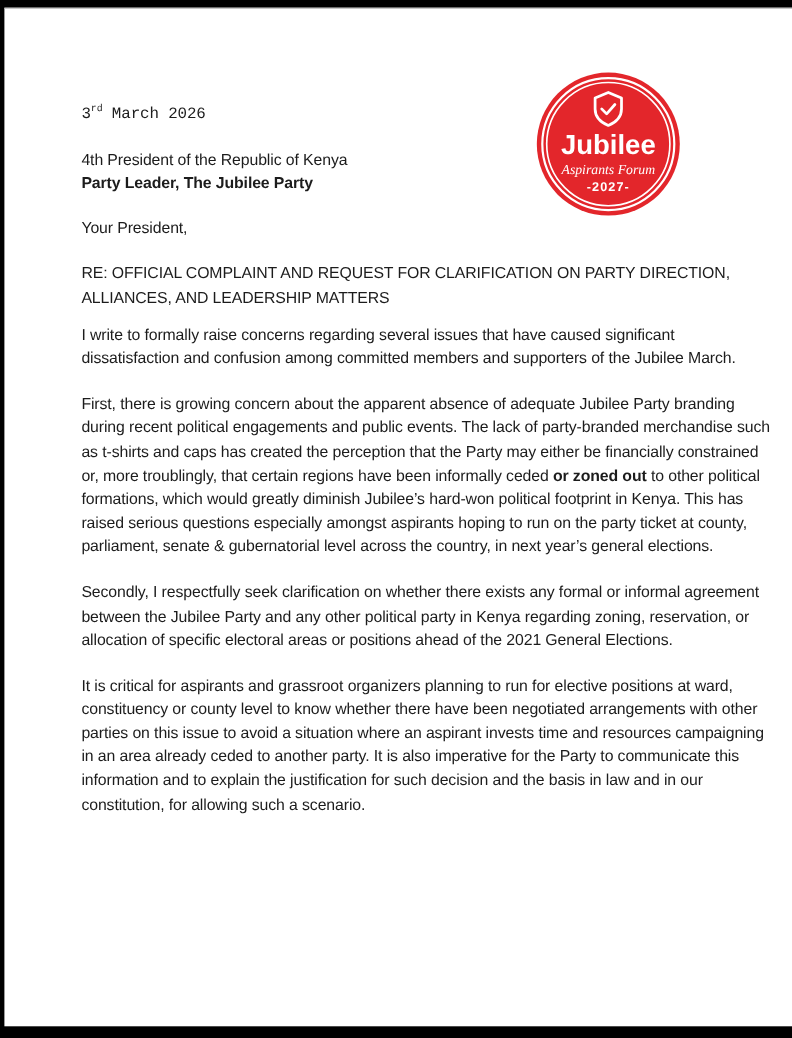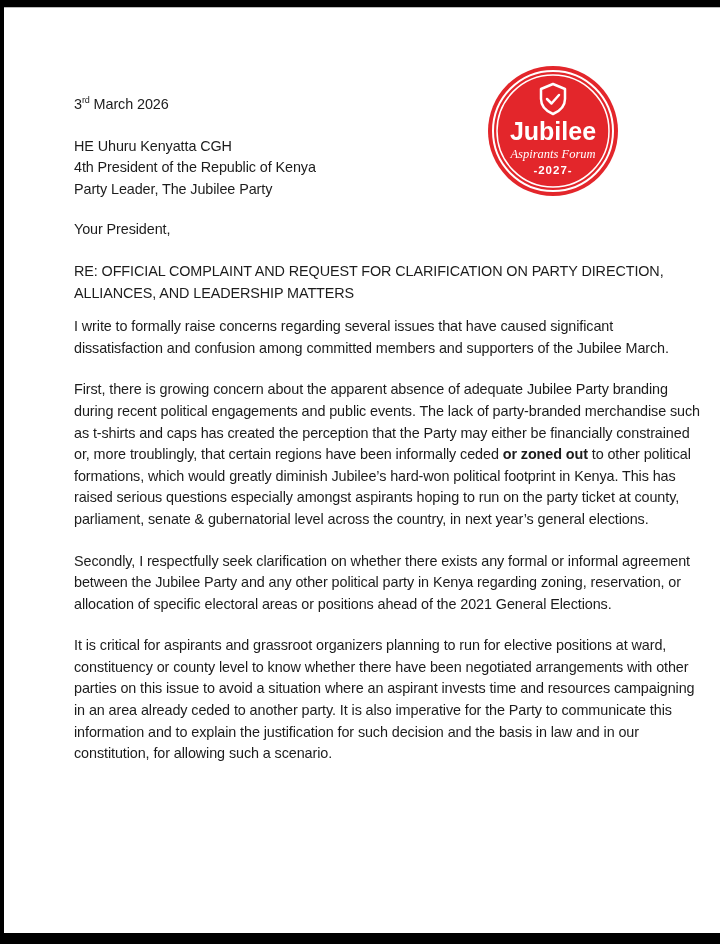--- a/index.html
+++ b/index.html
@@ -20,24 +20,24 @@
     .letter {
       position: absolute;
       left: 70px; top: 86px;
       width: 630px;
       color: #1c1c1c;
       font-size: 14.4px;
       line-height: 21.6px;
       letter-spacing: -0.1px;
     }
     .letter p { margin: 0; }
-    .date { margin-bottom: 20px !important; }
+    .date { margin-bottom: 20px !important; font-family: Liberation Mono, monospace; }
     .date sup { font-size: 9px; vertical-align: 6px; line-height: 0; }
     .addr-line { }
-    .bold { font-weight: normal; }
+    .bold { font-weight: bold; }
     .salutation { margin-top: 19px !important; margin-bottom: 20px !important; }
     .subject { font-weight: normal; margin-bottom: 12px !important; }
     .para { margin-bottom: 20px !important; }
 
     .logo {
       position: absolute;
       left: 482px; top: 56px;
       width: 134px; height: 134px;
     }
   </style>
@@ -58,21 +58,20 @@
       <text x="67" y="76" text-anchor="middle" fill="#ffffff" font-family="Liberation Sans, sans-serif" font-weight="bold" font-size="25">Jubilee</text>
       <text x="67" y="94" text-anchor="middle" fill="#ffffff" font-family="Liberation Serif, serif" font-style="italic" font-size="12.5">Aspirants Forum</text>
       <text x="67" y="110" text-anchor="middle" fill="#ffffff" font-family="Liberation Sans, sans-serif" font-weight="bold" font-size="11.5" letter-spacing="1">-2027-</text>
     </svg>
   </div>
 
   <div class="letter">
     <p class="date"><span>3</span><sup>rd</sup><span> March 2026</span></p>
 
     <div>
-      <p class="addr-line">HE Uhuru Kenyatta CGH</p>
       <p class="addr-line">4th President of the Republic of Kenya</p>
       <p class="addr-line bold">Party Leader, The Jubilee Party</p>
     </div>
 
     <p class="salutation">Your President,</p>
 
     <p class="subject">RE: OFFICIAL COMPLAINT AND REQUEST FOR CLARIFICATION ON PARTY DIRECTION, ALLIANCES, AND LEADERSHIP MATTERS</p>
 
     <p class="para">I write to formally raise concerns regarding several issues that have caused significant dissatisfaction and confusion among committed members and supporters of the Jubilee March.</p>
 

